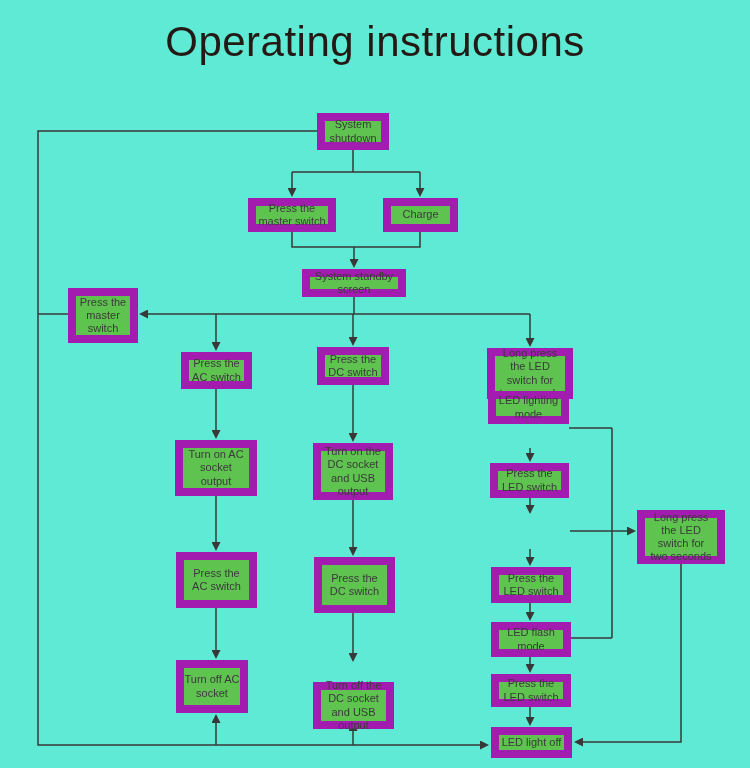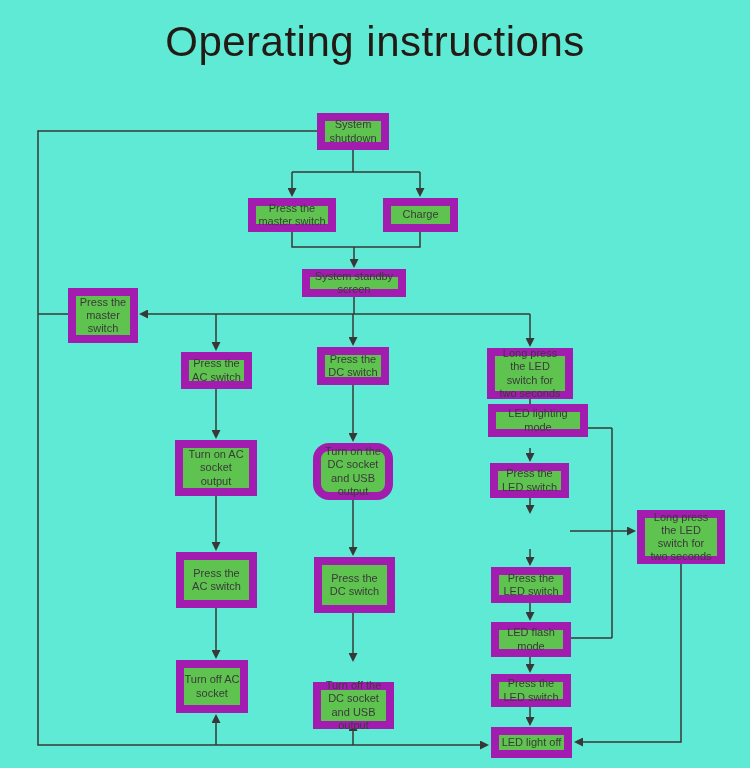--- a/index.html
+++ b/index.html
@@ -109,39 +109,39 @@
 
   <div class="node" style="left:176px;top:552px;width:81px;height:56px;">Press the
 AC switch</div>
 
   <div class="node" style="left:176px;top:660px;width:72px;height:53px;">Turn off AC
 socket</div>
 
   <div class="node" style="left:317px;top:347px;width:72px;height:38px;">Press the
 DC switch</div>
 
-  <div class="node" style="left:313px;top:443px;width:80px;height:57px;border-radius:16px;">Turn on the
+  <div class="node" style="left:313px;top:443px;width:80px;height:57px;">Turn on the
 DC socket
 and USB
 output</div>
 
   <div class="node" style="left:314px;top:557px;width:81px;height:56px;">Press the
 DC switch</div>
 
   <div class="node" style="left:313px;top:682px;width:81px;height:47px;">Turn off the
 DC socket
 and USB
 output</div>
 
   <div class="node" style="left:487px;top:348px;width:86px;height:51px;">Long press
 the LED
 switch for
 two seconds</div>
 
-  <div class="node" style="left:488px;top:404px;width:100px;height:33px;">LED lighting
+  <div class="node" style="left:488px;top:391px;width:81px;height:33px;">LED lighting
 mode</div>
 
   <div class="node" style="left:490px;top:463px;width:79px;height:35px;">Press the
 LED switch</div>
 
 
   <div class="node" style="left:491px;top:567px;width:80px;height:36px;">Press the
 LED switch</div>
 
   <div class="node" style="left:491px;top:622px;width:80px;height:35px;">LED flash

